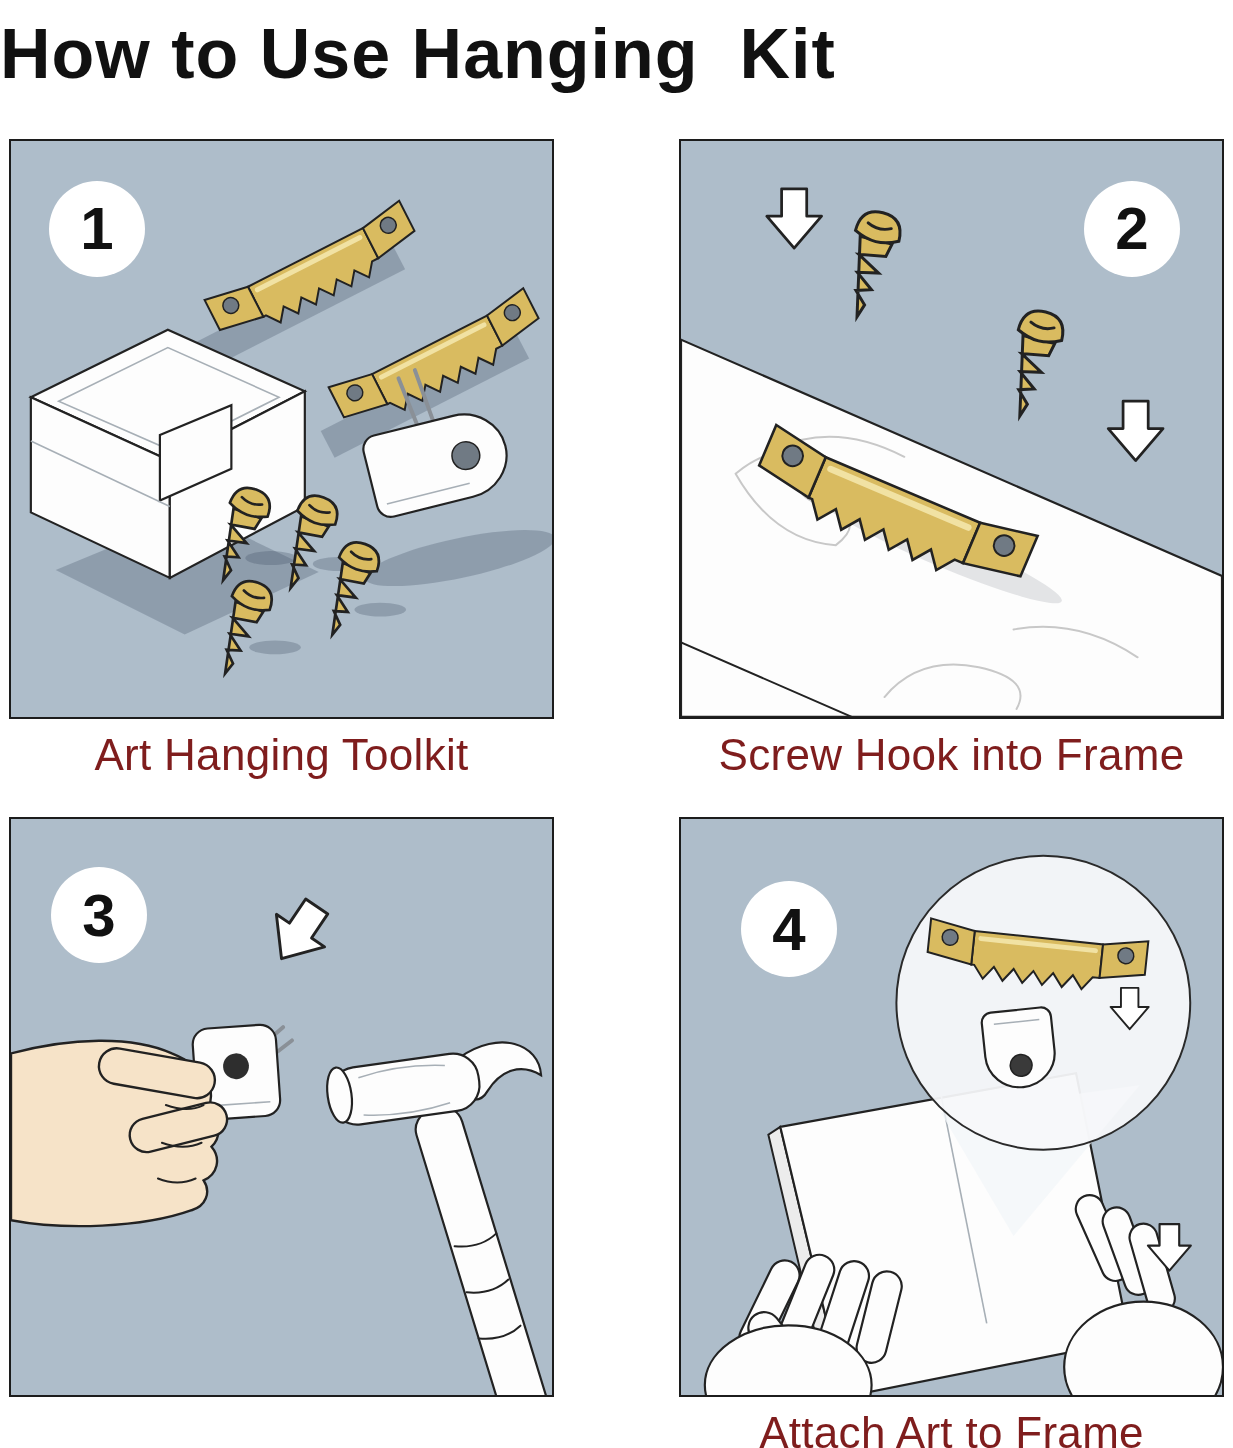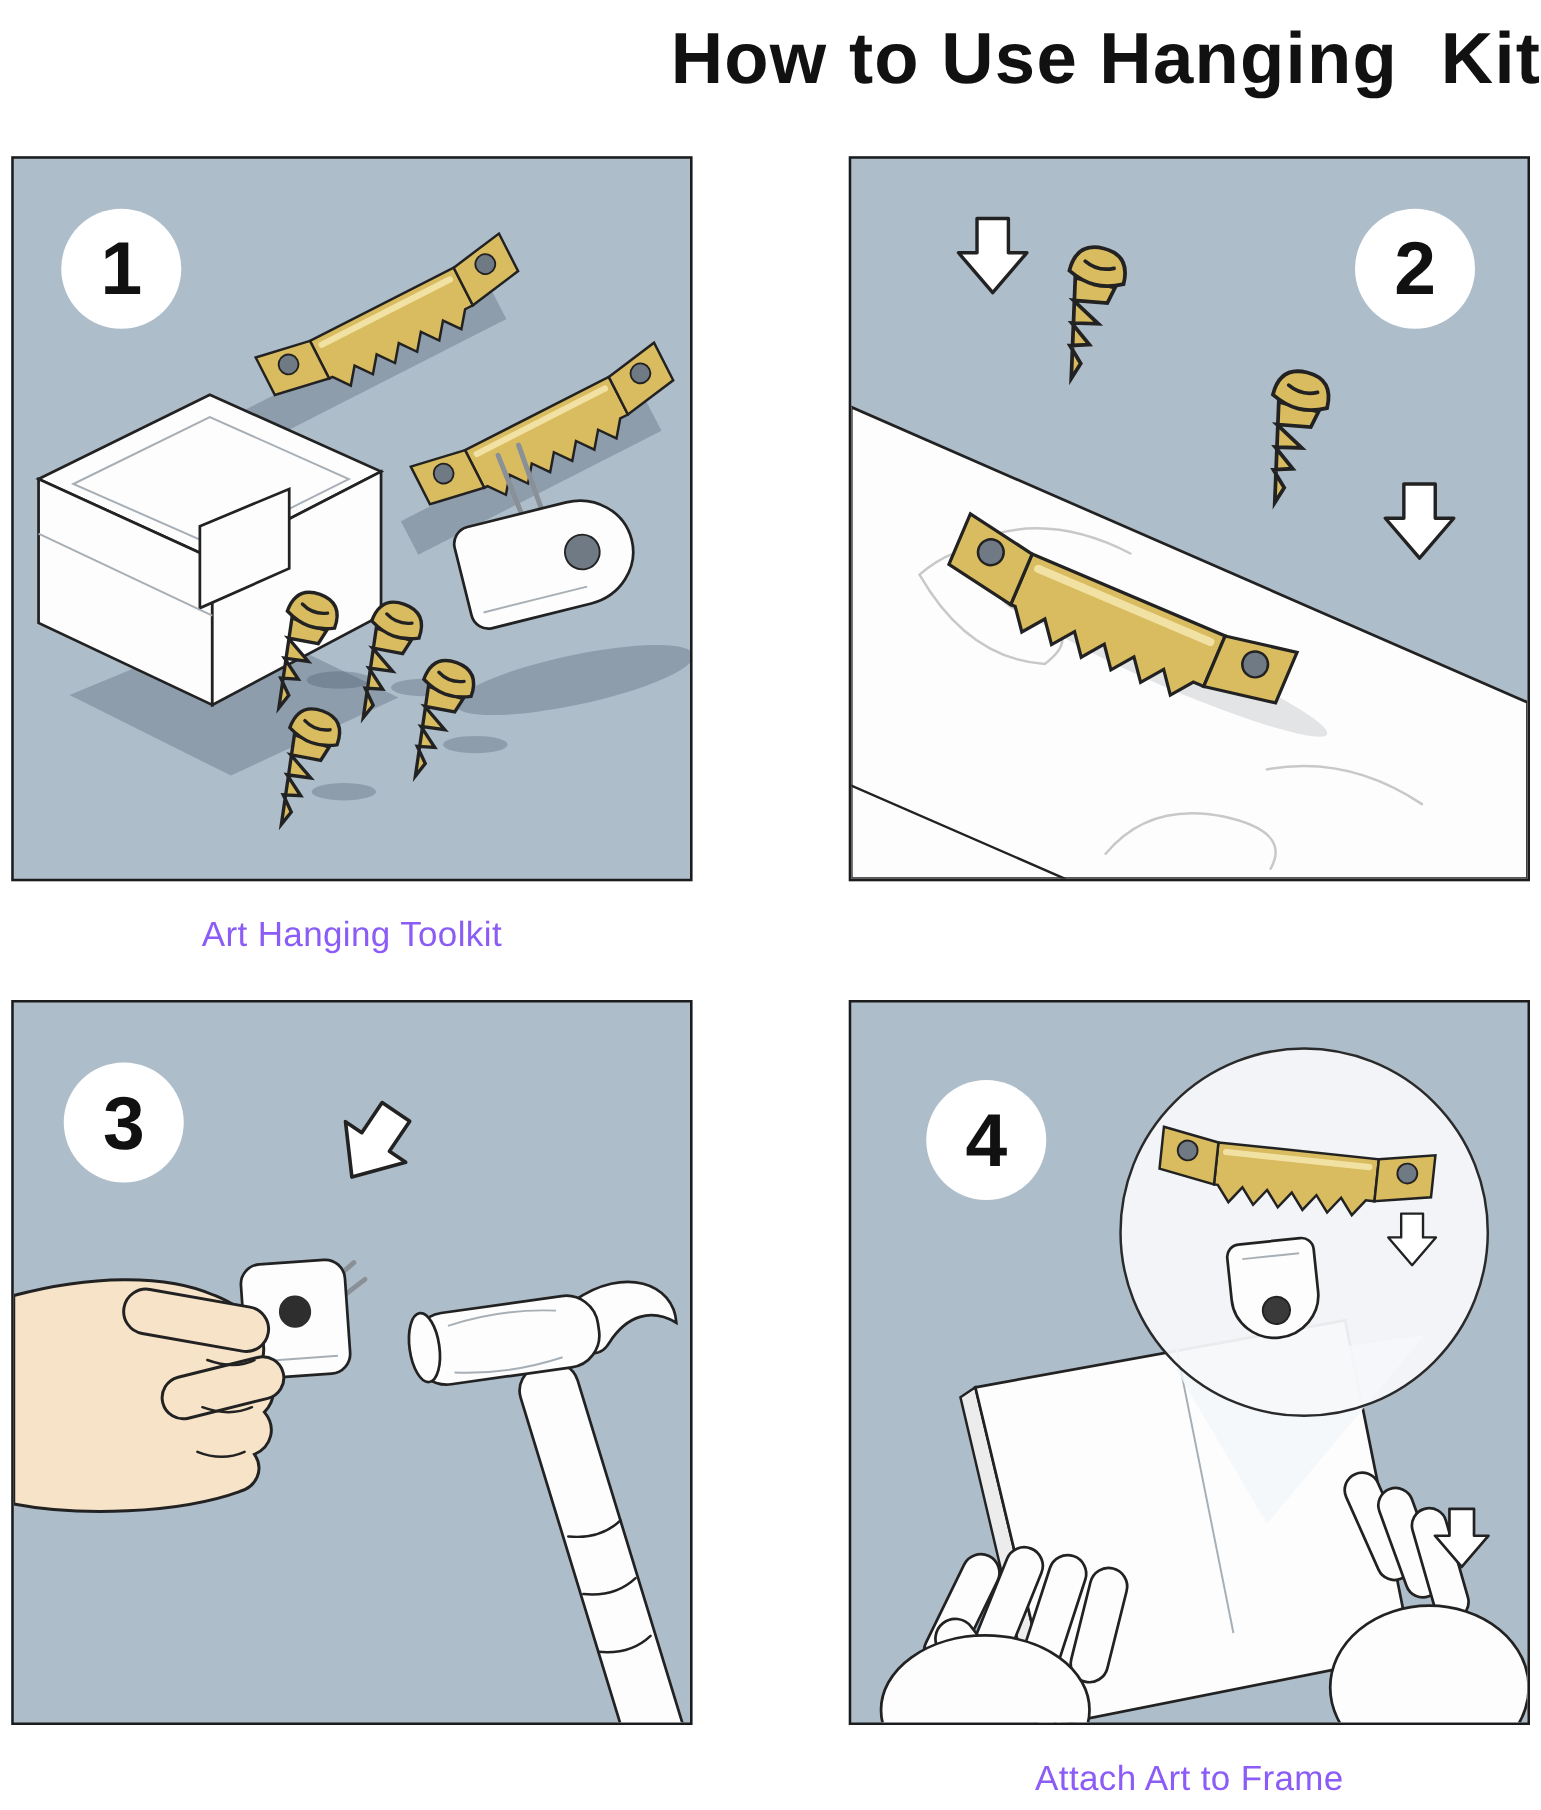--- a/index.html
+++ b/index.html
@@ -10,21 +10,21 @@
     --skin:#f6e3c8;
     --paper:#fdfdfd;
   }
   *{box-sizing:border-box;}
   html,body{margin:0;padding:0;}
   body{
     width:1233px;height:1448px;overflow:hidden;background:#ffffff;
     font-family:"Liberation Sans", sans-serif;color:#151515;
   }
   h1.title{
-    text-align:right;margin:14px 0 0;font-size:58px;font-weight:600;
+    text-align:left;margin:14px 0 0;font-size:70px;font-weight:600;
     letter-spacing:1px;line-height:1.15;color:#111;white-space:pre-wrap;
   }
   .grid{
     display:grid;grid-template-columns:545px 545px;justify-content:space-between;
     padding:0 9px;margin-top:44px;row-gap:36px;
   }
   figure{margin:0;}
   .panel-box{
     position:relative;width:545px;height:580px;background:var(--panel-bg);
     border:2px solid #1c1c1c;overflow:hidden;
@@ -33,22 +33,22 @@
   .badge{
     position:absolute;width:96px;height:96px;border-radius:50%;background:#ffffff;
     display:flex;align-items:center;justify-content:center;
     font-size:60px;font-weight:700;color:#111;
   }
   .p1 .badge{left:38px;top:40px;}
   .p2 .badge{right:42px;top:40px;}
   .p3 .badge{left:40px;top:48px;}
   .p4 .badge{left:60px;top:62px;}
   figcaption{
-    text-align:center;font-size:28px;font-weight:400;letter-spacing:.3px;
-    margin-top:26px;line-height:1.2;color:#8b5cf6;
+    text-align:center;font-size:44px;font-weight:400;letter-spacing:.3px;
+    margin-top:10px;line-height:1.2;color:#7f1d1d;
   }
   
   .fill-brass{fill:var(--brass,#d9bb60);stroke:var(--outline,#222);stroke-width:2;}
   .brass-hl{stroke:var(--brass-highlight,#f2e4a6);stroke-width:5;opacity:.95;fill:none;stroke-linecap:round;}
   .hole{fill:#707a84;stroke:var(--outline,#222);stroke-width:1.5;}
   .fill-paper{fill:var(--paper,#fdfdfd);stroke:var(--outline,#222);stroke-width:2.2;}
   .fill-skin{fill:var(--skin,#f6e3c8);stroke:var(--outline,#222);stroke-width:2.4;}
   .arrow{fill:#ffffff;stroke:var(--outline,#222);stroke-width:2.4;stroke-linejoin:round;}
   .line{fill:none;stroke:var(--outline,#222);stroke-width:2;stroke-linecap:round;}
   .thinline{fill:none;stroke:#a7afb6;stroke-width:1.6;}
@@ -143,20 +143,21 @@
         <use href="#sym-hanger" transform="translate(96,286) rotate(23) scale(1.3)"></use>
         <use href="#sym-screw" transform="translate(198,94) rotate(14) scale(1.5)"></use>
         <use href="#sym-screw" transform="translate(362,194) rotate(14) scale(1.5)"></use>
         <use href="#sym-arrow" transform="translate(114,48) scale(1.15)"></use>
         <use href="#sym-arrow" transform="translate(458,262) scale(1.15)"></use>
       </svg>
       <div class="badge">
           <span>2</span>
         </div>
     </div>
+    <figcaption>Screw Hook into Frame</figcaption>
   </figure>
 
   <figure class="p3">
     <div class="panel-box">
       <svg class="art" viewBox="0 0 545 580">
         <use href="#sym-arrow" transform="translate(308,88) rotate(34) scale(1.22)"></use>
         <g transform="translate(182,212) rotate(-4)">
           <line class="pin" x1="52" y1="34" x2="92" y2="4"></line>
           <line class="pin" x1="58" y1="46" x2="100" y2="18"></line>
           <rect class="fill-paper" x="0" y="0" width="84" height="92" rx="16"></rect>

